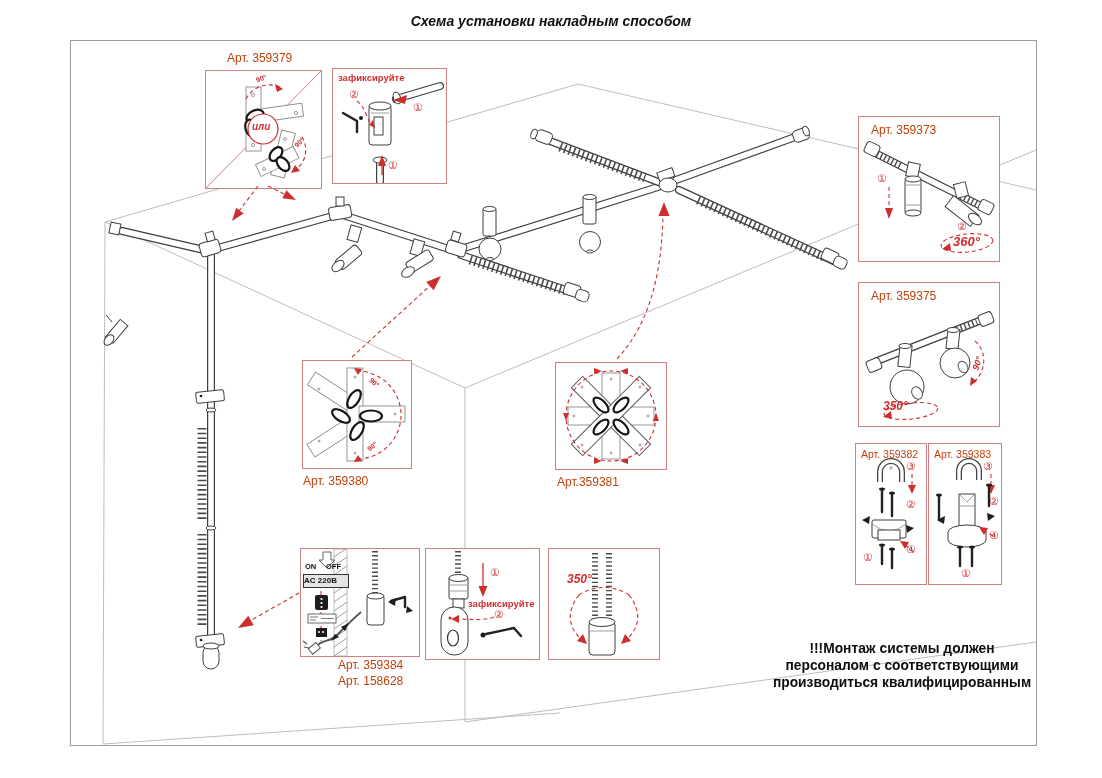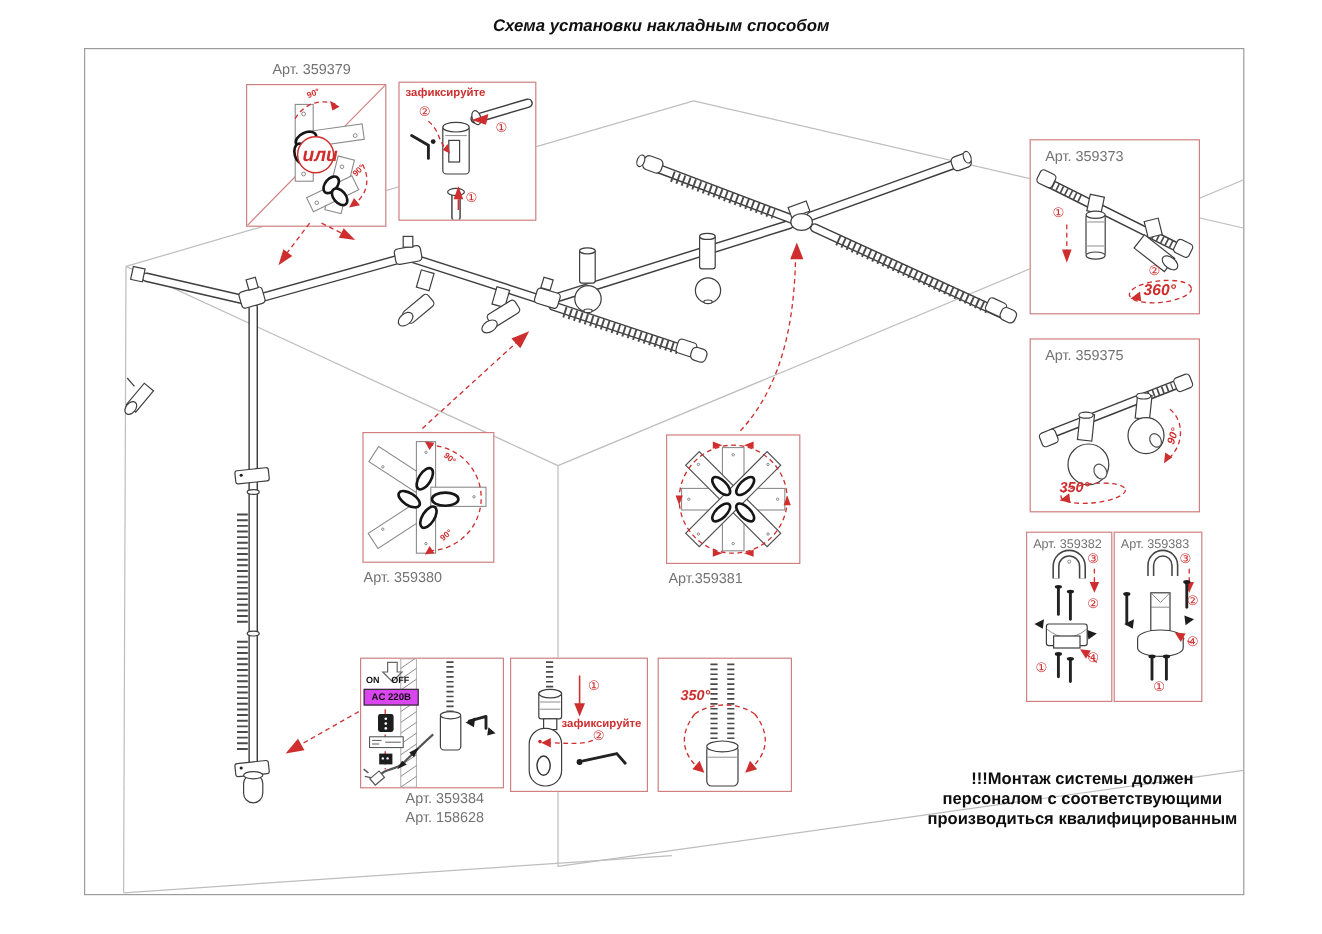--- a/index.html
+++ b/index.html
@@ -5,30 +5,30 @@
   html,body{margin:0;padding:0;background:#fff;}
   .page{position:relative;width:1102px;height:778px;background:#fff;overflow:hidden;
         font-family:"Liberation Sans",sans-serif;}
   .title{position:absolute;top:13px;left:0;width:100%;text-align:center;
          font-size:14px;font-weight:bold;font-style:italic;color:#101010;}
   .frame{position:absolute;left:70px;top:40px;width:965px;height:704px;border:1px solid #9c9c9c;}
   svg{position:absolute;left:0;top:0;}
   .lay{width:1102px;height:778px;}
   .callout{position:absolute;border:1px solid #d08080;background:#fff;}
   .callout svg{position:absolute;left:0;top:0;}
-  .art{position:absolute;font-size:12px;color:#737373;white-space:nowrap;}
+  .art{position:absolute;font-size:12px;color:#c2410c;white-space:nowrap;}
   .art.sm{font-size:10.5px;}
   .rtx{position:absolute;color:#cf2e2e;white-space:nowrap;line-height:1;}
   .fix{font-size:9.5px;font-weight:bold;}
   .num{font-size:11px;}
   .ang{font-weight:bold;font-style:italic;}
   .tiny{font-size:7px;font-weight:bold;}
   .onoff{position:absolute;font-size:7.5px;font-weight:bold;color:#111;}
   .acbox{position:absolute;border:1px solid #333;font-size:8px;font-weight:bold;color:#111;
-         text-align:center;line-height:12px;background:#d946ef;}
+         text-align:left;line-height:12px;background:#e5e5e5;}
   .warning{position:absolute;left:757px;top:641px;width:290px;text-align:center;
            font-size:13.8px;font-weight:bold;color:#0e0e0e;line-height:1.22;}
   
   .fa{stroke:#bdbdbd;stroke-width:1;fill:none}
   .tu{stroke:#3e3e3e;stroke-width:8;stroke-linecap:round;fill:none}
   .ti{stroke:#fff;stroke-width:5.6;stroke-linecap:round;fill:none}
   .coil{stroke:#4a4a4a;stroke-width:9;stroke-dasharray:1.6 3.1;fill:none}
   .coil-s{stroke:#4a4a4a;stroke-width:6;stroke-dasharray:1.4 2.7;fill:none}
   .wh{fill:#fff;stroke:#3e3e3e;stroke-width:1}
   .wh2{fill:#fff;stroke:#8a8a8a;stroke-width:.9}
@@ -182,21 +182,21 @@
         <rect class="wh2" x="50" y="84" width="42" height="13" transform="rotate(-26 71 90)"></rect>
         <circle class="thin" cx="79" cy="68" r="1.5"></circle>
           <circle class="thin" cx="58" cy="98" r="1.5"></circle>
         <ellipse class="slot" cx="70" cy="83" rx="8" ry="5" transform="rotate(-50 70 83)"></ellipse>
         <ellipse class="slot" cx="77" cy="93" rx="5" ry="8" transform="rotate(-40 77 93)"></ellipse>
       </g>
       <path class="rd" d="M96,66 C103,78 100,92 88,100"></path>
       <polygon class="rh" points="85,102 94,100 89,94"></polygon>
       <circle cx="57" cy="58" r="15" fill="#fff" stroke="#cf2e2e" stroke-width="1.2"></circle>
     </svg>
-    <span class="rtx ang" style="left:46px;top:51px;font-size:16px">или</span>
+    <span class="rtx ang" style="left:46px;top:51px;font-size:10px">или</span>
     <span class="rtx tiny" style="left:50px;top:4px;transform:rotate(-22deg)">90°</span>
     <span class="rtx tiny" style="left:88px;top:68px;transform:rotate(-45deg)">90°</span>
   </div>
   <div class="art" style="left:227px;top:51px">Арт. 359379</div>
 
   <div class="callout" style="left:332px;top:68px;width:113px;height:114px">
     <svg width="113" height="114" viewBox="0 0 113 114">
       <g>
         <path class="scr" d="M10,44 L24,52 M24,52 L24,63"></path>
           <circle class="blk" cx="28" cy="49" r="2"></circle>

